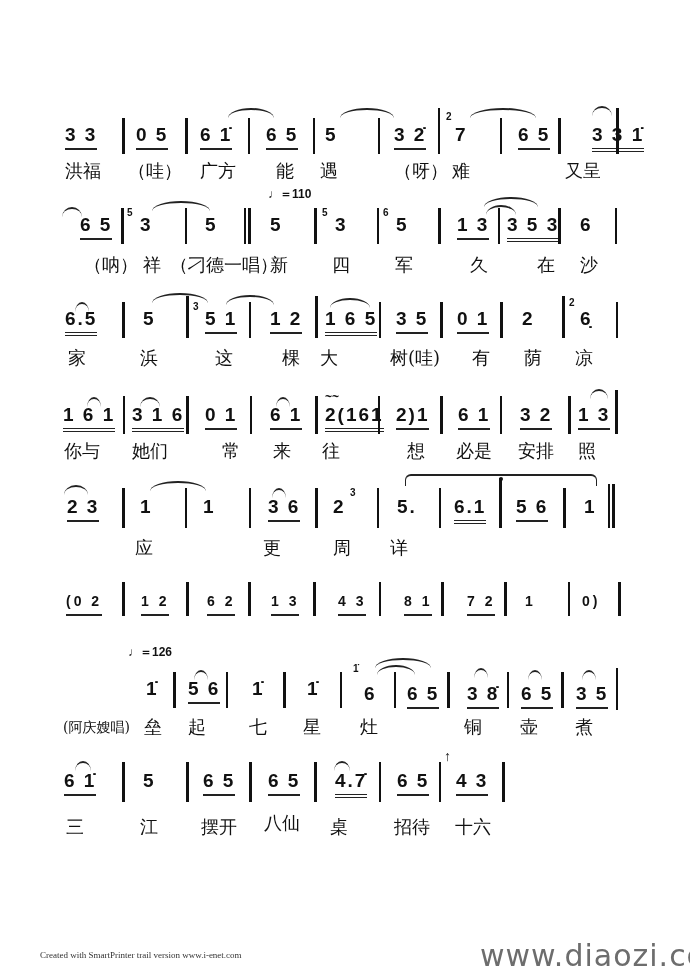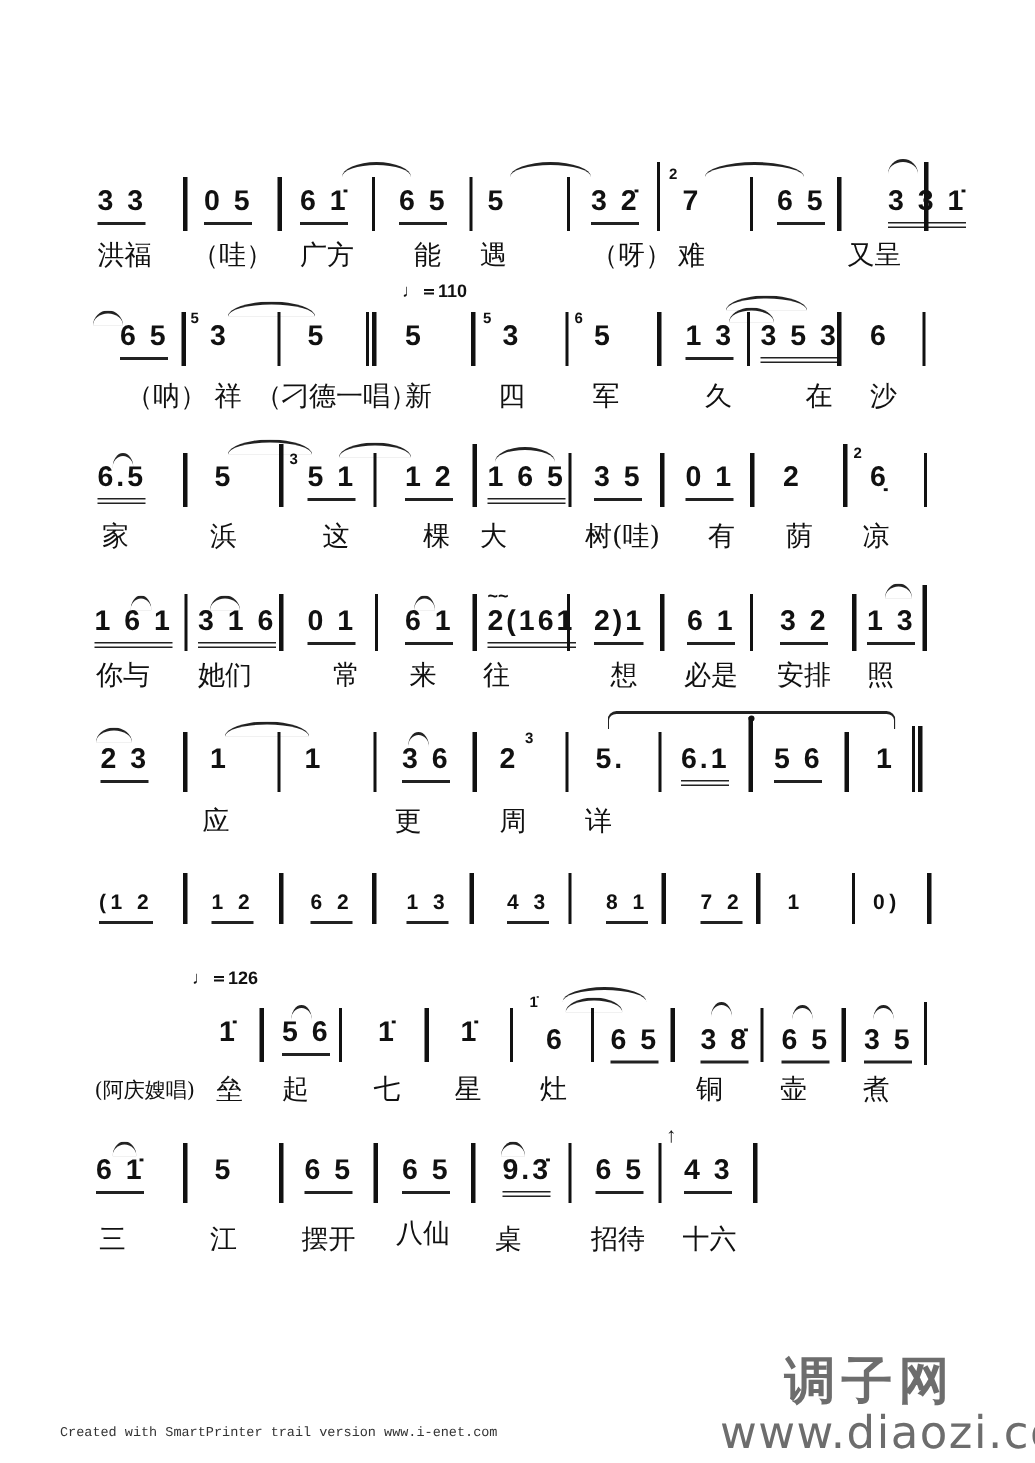--- a/index.html
+++ b/index.html
@@ -9,21 +9,21 @@
   .ul1{border-bottom:2px solid #222;padding-bottom:2px;}
   .ul2{border-bottom:4px double #222;padding-bottom:2px;}
   .bar{position:absolute;width:3px;background:#111;}
   .bar.thin{width:2px;}
   .bar.dbl{width:7px;background:none;border-left:2px solid #111;border-right:3px solid #111;box-sizing:border-box;}
   .lyric{position:absolute;font-family:"DejaVu Serif","Liberation Serif",serif;font-size:18px;line-height:22px;white-space:nowrap;color:#111;}
   .tempo{position:absolute;font-family:"Liberation Sans",sans-serif;font-weight:bold;font-size:12px;white-space:nowrap;}
   .grace{position:absolute;font-family:"Liberation Sans",sans-serif;font-weight:bold;font-size:10px;line-height:9px;text-align:center;}
   .dot{position:absolute;width:4px;height:4px;border-radius:50%;background:#111;}
   .slur{position:absolute;border-top:2px solid #222;border-radius:50% 50% 0 0 / 100% 100% 0 0;height:8px;}
-  .footer{position:absolute;font-family:Liberation Mono, monospace;font-size:9px;color:#333;}
+  .footer{position:absolute;font-family:Liberation Serif, serif;font-size:9px;color:#333;}
   .wm1{position:absolute;font-family:"DejaVu Sans",sans-serif;font-weight:bold;font-size:34px;color:#6d6d6d;letter-spacing:4px;}
   .wm2{position:absolute;font-family:"DejaVu Sans",sans-serif;font-size:30px;color:#6d6d6d;letter-spacing:1px;}
 </style>
 </head>
 <body>
 
 <div id="page">
 
   <div>
     <span class="note ul1" style="left:65px;top:124px">3 3</span>
@@ -198,21 +198,21 @@
     <span class="note" style="left:584px;top:496px">1</span>
     <div class="bar dbl" style="left:608px;top:484px;height:44px"></div>
 
     <span class="lyric" style="left:135px;top:537px">应</span>
     <span class="lyric" style="left:263px;top:537px">更</span>
     <span class="lyric" style="left:333px;top:537px">周</span>
     <span class="lyric" style="left:390px;top:537px">详</span>
   </div>
 
   <div>
-    <span class="note small ul1" style="left:66px;top:590px">(1 2</span>
+    <span class="note small ul1" style="left:66px;top:590px">(0 2</span>
     <div class="bar" style="left:122px;top:582px;height:34px"></div>
     <span class="note small ul1" style="left:141px;top:590px">1 2</span>
     <div class="bar" style="left:186px;top:582px;height:34px"></div>
     <span class="note small ul1" style="left:207px;top:590px">6 2</span>
     <div class="bar" style="left:248px;top:582px;height:34px"></div>
     <span class="note small ul1" style="left:271px;top:590px">1 3</span>
     <div class="bar" style="left:313px;top:582px;height:34px"></div>
     <span class="note small ul1" style="left:338px;top:590px">4 3</span>
     <div class="bar thin" style="left:379px;top:582px;height:34px"></div>
     <span class="note small ul1" style="left:404px;top:590px">8 1</span>
@@ -268,33 +268,32 @@
     <div class="slur" style="left:75px;top:761px;width:16px"></div>
     <span class="note ul1" style="left:64px;top:770px">6 1̇</span>
     <div class="bar" style="left:122px;top:762px;height:40px"></div>
     <span class="note" style="left:143px;top:770px">5</span>
     <div class="bar" style="left:186px;top:762px;height:40px"></div>
     <span class="note ul1" style="left:203px;top:770px">6 5</span>
     <div class="bar" style="left:249px;top:762px;height:40px"></div>
     <span class="note ul1" style="left:268px;top:770px">6 5</span>
     <div class="bar" style="left:314px;top:762px;height:40px"></div>
     <div class="slur" style="left:334px;top:761px;width:16px"></div>
-    <span class="note ul2" style="left:335px;top:770px">9.3̇</span>
+    <span class="note ul2" style="left:335px;top:770px">4.7̇</span>
     <div class="bar thin" style="left:379px;top:762px;height:40px"></div>
     <span class="note ul1" style="left:397px;top:770px">6 5</span>
     <div class="bar thin" style="left:439px;top:762px;height:40px"></div>
     <span class="grace" style="left:444px;top:752px;font-size:14px">↑</span>
     <span class="note ul1" style="left:456px;top:770px">4 3</span>
     <div class="bar" style="left:502px;top:762px;height:40px"></div>
 
     <span class="lyric" style="left:66px;top:816px">三</span>
     <span class="lyric" style="left:140px;top:816px">江</span>
     <span class="lyric" style="left:201px;top:816px">摆开</span>
     <span class="lyric" style="left:264px;top:812px">八仙</span>
     <span class="lyric" style="left:330px;top:816px">桌</span>
     <span class="lyric" style="left:394px;top:816px">招待</span>
     <span class="lyric" style="left:455px;top:816px">十六</span>
   </div>
 
   <span class="footer" style="left:40px;top:950px">Created with SmartPrinter trail version www.i-enet.com</span>
-  <span class="wm1" style="left:523px;top:898px">调子网</span>
   <span class="wm2" style="left:480px;top:938px">www.diaozi.com</span>
 </div>
 
 </body></html>

